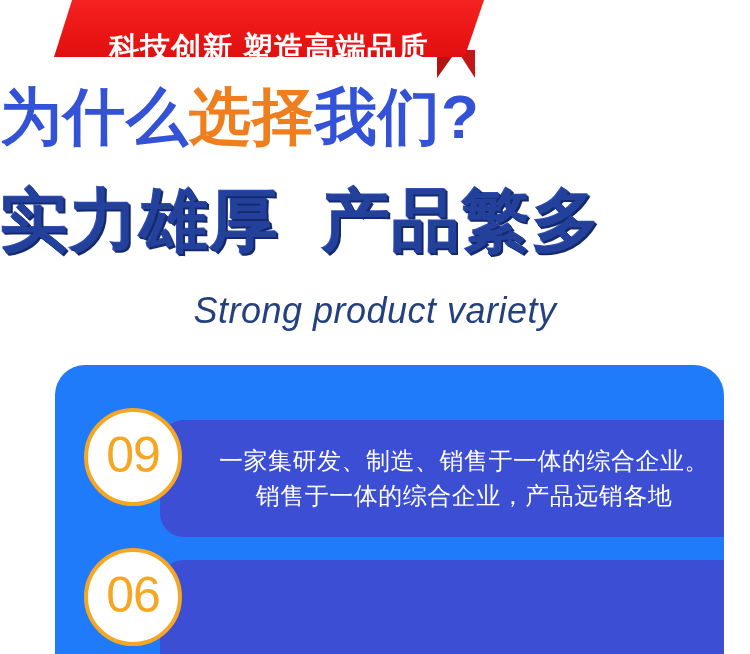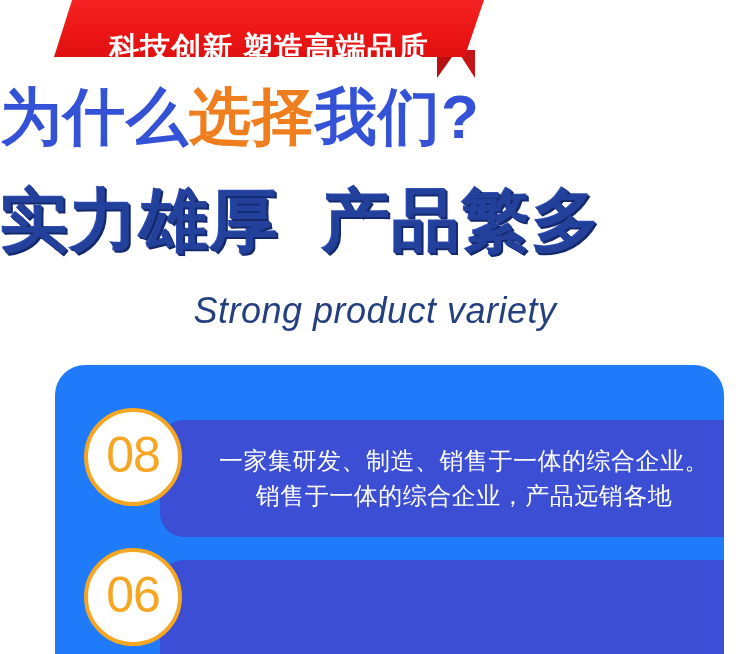--- a/index.html
+++ b/index.html
@@ -213,21 +213,21 @@
   <div class="tagline">Strong product variety</div>
 
   <div class="panel">
 
     <div class="feature-row r1">
       <div class="feature-pill">
         <div class="line">一家集研发、制造、销售于一体的综合企业。</div>
         <div class="line">销售于一体的综合企业，产品远销各地</div>
       </div>
       <div class="badge">
-        <span class="num">08</span>
+        <span class="num">09</span>
       </div>
     </div>
 
     <div class="feature-row r2">
       <div class="feature-pill">
       </div>
       <div class="badge">
         <span class="num">06</span>
       </div>
     </div>

